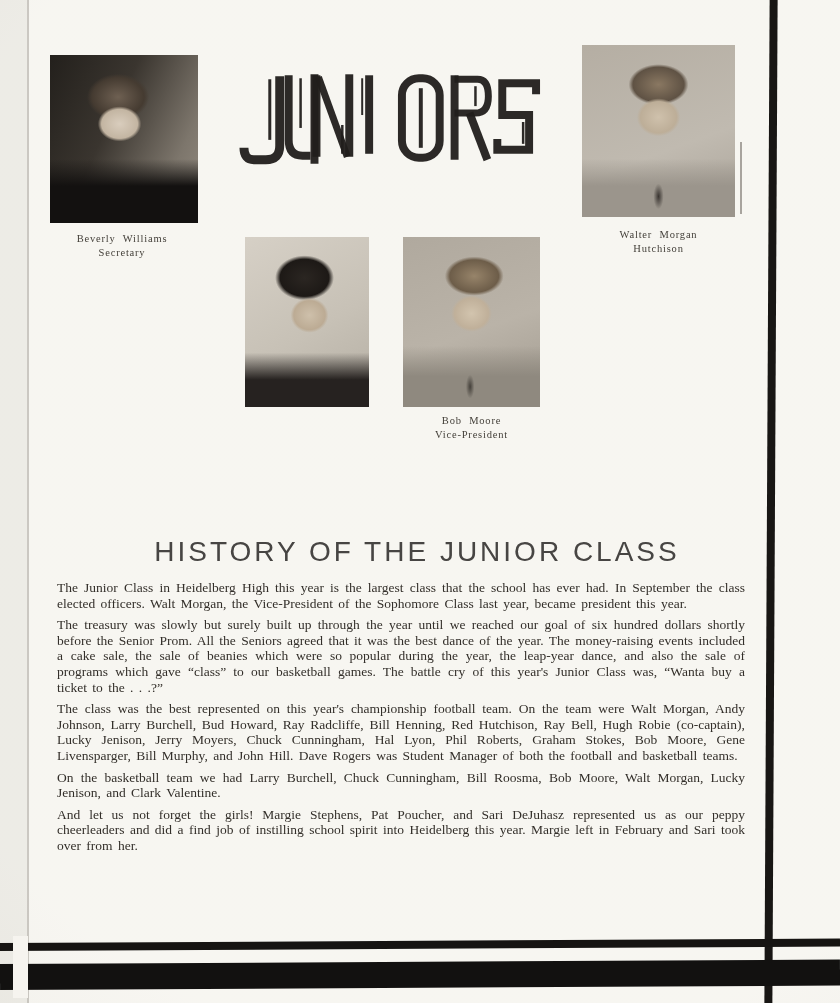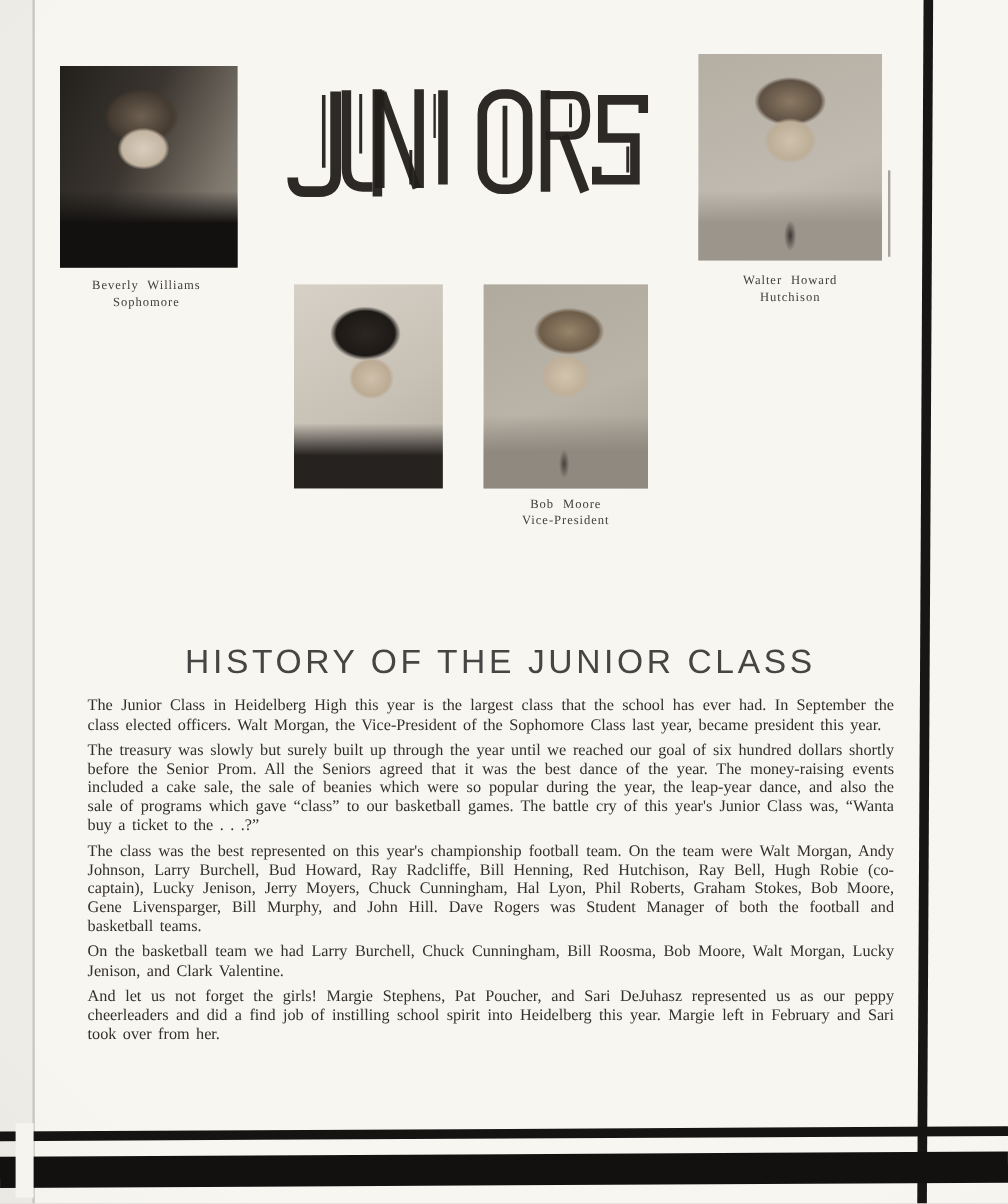--- a/index.html
+++ b/index.html
@@ -65,21 +65,21 @@
   .logo svg{display:block;width:100%;height:100%;}
   .logo path,.logo rect{stroke:#211e1b;fill:none;opacity:0.95;}
 
   .heading{
     position:absolute;left:57px;top:520px;width:688px;margin:16px;
     text-align:center;font-family:"Liberation Sans","DejaVu Sans",sans-serif;
     font-weight:400;font-size:28px;letter-spacing:3px;color:#474543;
   }
   .history{position:absolute;left:57px;top:580px;width:688px;}
   .history p{
-    margin:0 0 6px 16px;text-align:justify;
+    margin:0 0 6px 0;text-align:justify;
     font-size:13.5px;line-height:15.6px;color:#332f2a;word-spacing:2px;
   }
 
   
   .rule-vertical{position:absolute;left:767px;top:-6px;width:8px;height:1015px;background:#181614;transform:rotate(0.3deg);transform-origin:50% 50%;z-index:5;}
   .bar-thin{position:absolute;left:0;top:943px;width:840px;height:8px;background:#161412;transform:rotate(-0.3deg);transform-origin:0 50%;z-index:5;}
   .bar-thick{position:absolute;left:0;top:964px;width:840px;height:26px;background:#121110;transform:rotate(-0.3deg);transform-origin:0 50%;z-index:5;}
   .bar-gap{position:absolute;left:13px;top:936px;width:15px;height:62px;background:#f6f4ef;z-index:6;}
 </style>
 </head>
@@ -87,26 +87,26 @@
 
 <div class="page">
 
   <div class="gutter"></div>
   <div class="gutter-line"></div>
   <div class="stray-line"></div>
 
   <div class="photo photo-beverly"></div>
   <div class="caption cap-beverly">
     <div>Beverly Williams</div>
-    <div>Sophomore</div>
+    <div>Secretary</div>
   </div>
 
   <div class="photo photo-walter"></div>
   <div class="caption cap-walter">
-    <div>Walter Howard</div>
+    <div>Walter Morgan</div>
     <div>Hutchison</div>
   </div>
 
   <div class="photo photo-ray"></div>
 
   <div class="photo photo-bob"></div>
   <div class="caption cap-bob">
     <div>Bob Moore</div>
     <div>Vice-President</div>
   </div>

